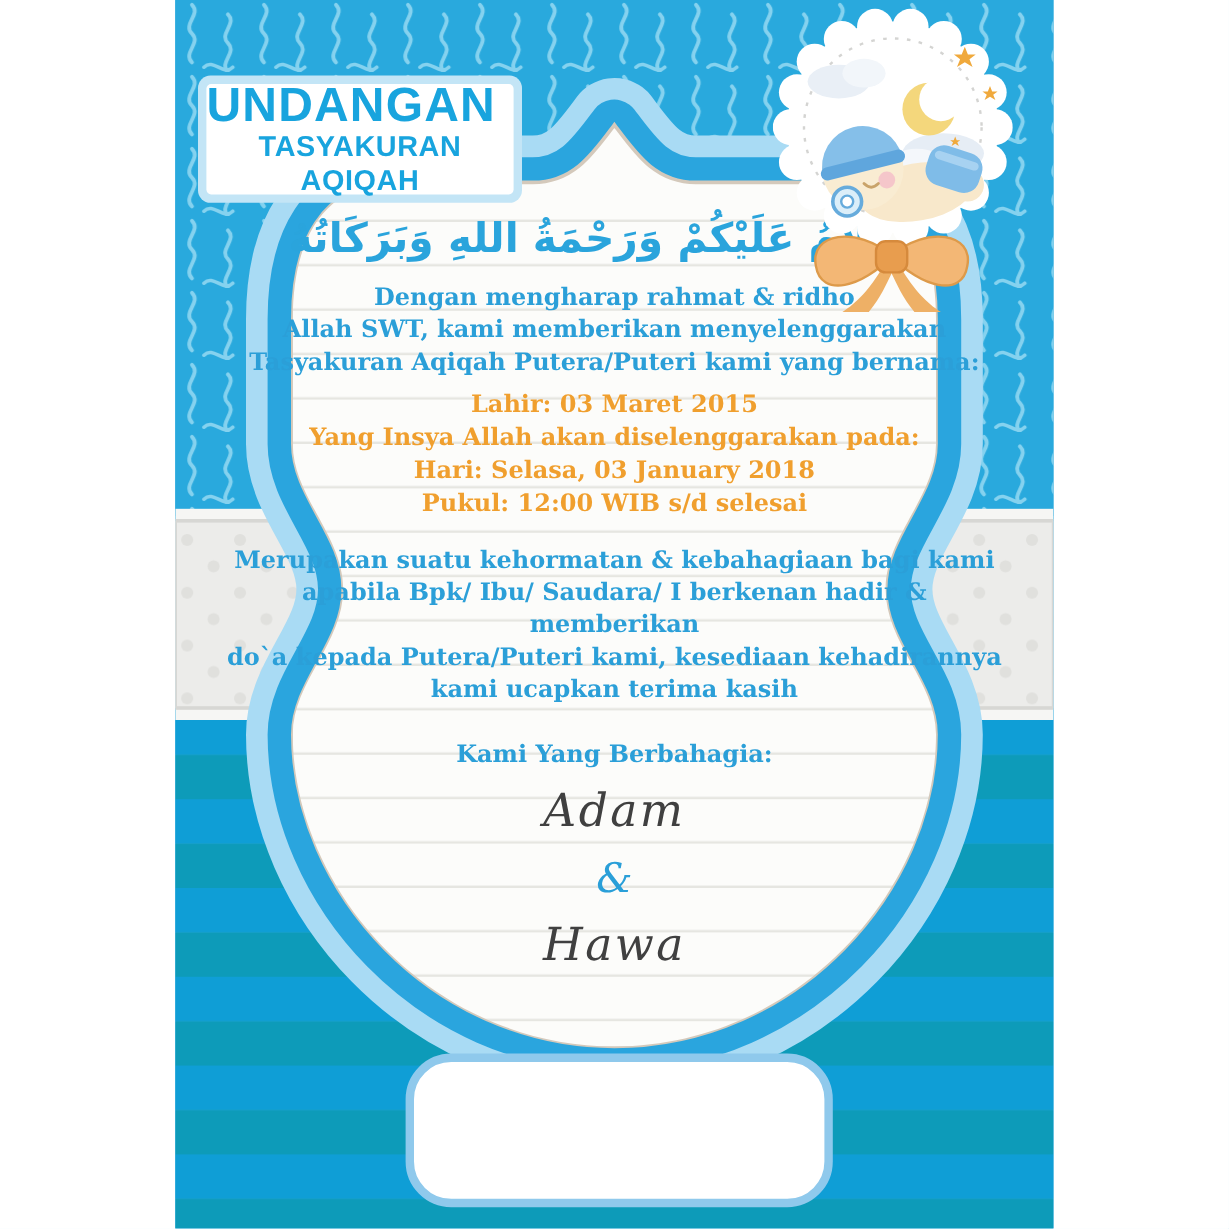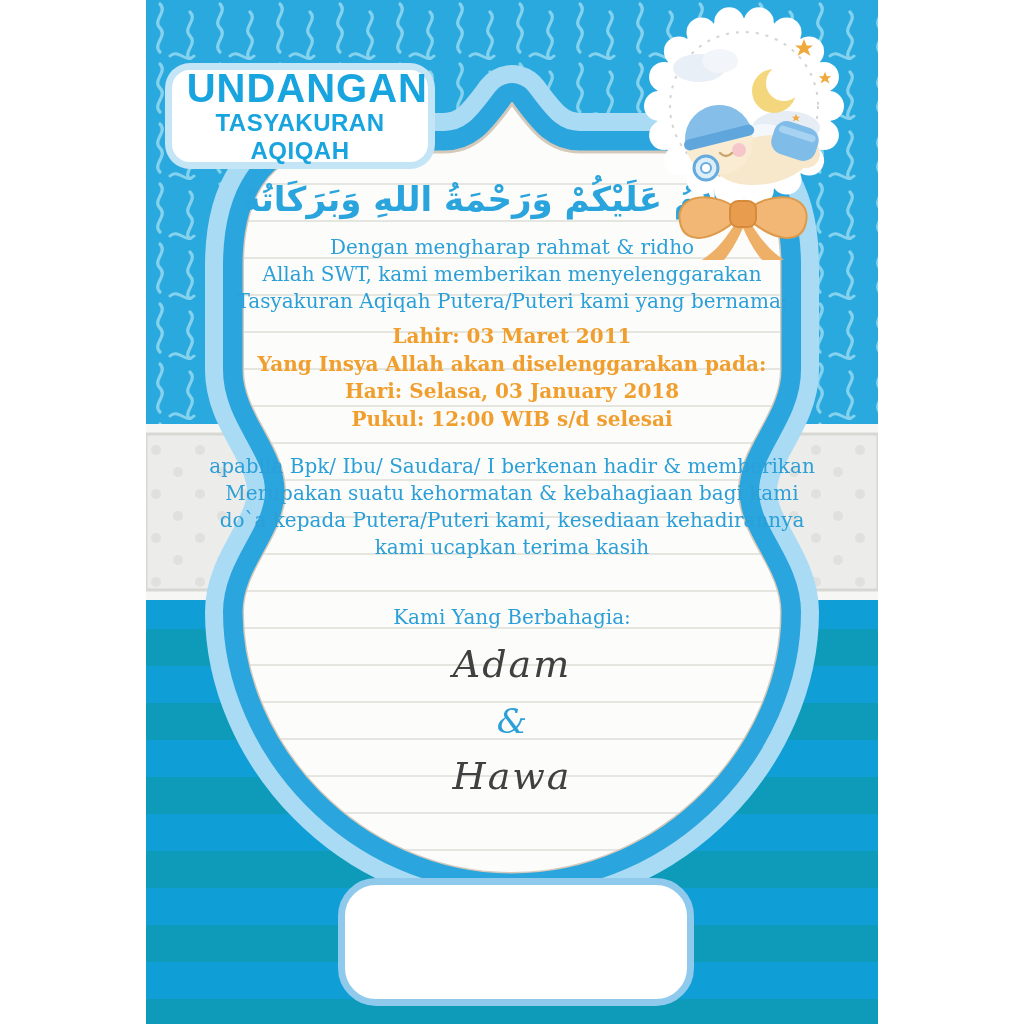--- a/index.html
+++ b/index.html
@@ -3,44 +3,44 @@
 <meta charset="utf-8">
 <style>
   * { margin:0; padding:0; box-sizing:border-box; }
   html,body { width:1024px; height:1024px; background:#ffffff; font-family:"DejaVu Serif", serif; }
   .page { position:relative; width:1024px; height:1024px; background:#ffffff; overflow:hidden; }
   .card { position:absolute; left:146px; top:0; width:732px; height:1024px; overflow:hidden; background:#29a9dd; }
   svg.bg, svg.frame { position:absolute; left:0; top:0; }
   svg.frame { z-index:2; }
   .header-badge {
     position:absolute; z-index:5; left:26px; top:70px; width:256px; height:92px;
-    background:#ffffff; border-radius:18px; box-shadow:0 0 0 7px #c3e5f6;
-    display:flex; flex-direction:column; align-items:flex-end; justify-content:center;
+    background:#ffffff; border-radius:4px; box-shadow:0 0 0 7px #c3e5f6;
+    display:flex; flex-direction:column; align-items:flex-start; justify-content:center;
     font-family:"Liberation Sans", sans-serif; color:#18a4de; text-align:center;
   }
   .header-badge .t1 { font-size:40px; font-weight:bold; letter-spacing:1px; line-height:42px; }
   .header-badge .t2 { font-size:24px; font-weight:bold; letter-spacing:.5px; line-height:28px; }
   .baby-badge { position:absolute; z-index:6; left:498px; top:6px; }
   .content {
     position:absolute; z-index:4; left:36px; top:178px; width:660px;
     text-align:center; color:#2b9fd8;
   }
   .arabic { font-family:"DejaVu Sans", sans-serif; font-weight:bold; font-size:34px; line-height:42px; color:#2aa4dc; }
-  .blue-line { font-size:20px; font-weight:400; line-height:27px; color:#2b9fd8; }
+  .blue-line { font-size:20px; font-weight:700; line-height:27px; color:#2b9fd8; }
   .intro { margin-top:14px; }
   .ribbon {
     margin:12px auto 0 auto; width:244px; height:50px; background:#1fa5de;
     clip-path:polygon(0 0,100% 0,calc(100% - 22px) 50%,100% 100%,0 100%,22px 50%);
     display:flex; align-items:center; justify-content:center;
   }
   .ribbon .name { font-style:italic; font-size:31px; color:#ffffff; letter-spacing:1px; }
   .orange-block { margin-top:8px; }
   .orange-line { font-size:20px; font-weight:600; line-height:27.5px; color:#f09f2e; }
   .message-block { margin-top:20px; }
-  .closing-label { margin-top:44px; font-size:20px; font-weight:400; color:#2b9fd8; }
+  .closing-label { margin-top:28px; font-size:20px; font-weight:700; color:#2b9fd8; }
   .script-name { font-style:italic; font-size:38px; line-height:50px; color:#404040; letter-spacing:2px; }
   .script-amp  { font-style:italic; font-size:34px; line-height:36px; color:#2a9fd8; }
   .sig-father { margin-top:10px; }
   .sig-amp { margin-top:14px; }
   .sig-mother { margin-top:12px; }
   .bottom-box {
     position:absolute; z-index:7; left:192px; top:878px; width:356px; height:128px;
     background:#ffffff; border:7px solid #8fc9ec; border-radius:38px;
   }
 </style>
@@ -164,29 +164,29 @@
       <div class="arabic">السَّلَامُ عَلَيْكُمْ وَرَحْمَةُ اللهِ وَبَرَكَاتُهُ</div>
 
       <div class="intro">
         <div class="blue-line">Dengan mengharap rahmat &amp; ridho</div>
         <div class="blue-line">Allah SWT, kami memberikan menyelenggarakan</div>
         <div class="blue-line">Tasyakuran Aqiqah Putera/Puteri kami yang bernama:</div>
       </div>
 
 
       <div class="orange-block">
-        <div class="orange-line">Lahir: 03 Maret 2011</div>
+        <div class="orange-line">Lahir: 03 Maret 2015</div>
         <div class="orange-line">Yang Insya Allah akan diselenggarakan pada:</div>
         <div class="orange-line">Hari: Selasa, 03 January 2018</div>
         <div class="orange-line">Pukul: 12:00 WIB s/d selesai</div>
       </div>
 
       <div class="message-block">
+        <div class="blue-line">Merupakan suatu kehormatan &amp; kebahagiaan bagi kami</div>
         <div class="blue-line">apabila Bpk/ Ibu/ Saudara/ I berkenan hadir &amp; memberikan</div>
-        <div class="blue-line">Merupakan suatu kehormatan &amp; kebahagiaan bagi kami</div>
         <div class="blue-line">do`a kepada Putera/Puteri kami, kesediaan kehadirannya</div>
         <div class="blue-line">kami ucapkan terima kasih</div>
       </div>
 
       <div class="closing-label">Kami Yang Berbahagia:</div>
       <div class="script-name sig-father">Adam</div>
       <div class="script-amp sig-amp">&amp;</div>
       <div class="script-name sig-mother">Hawa</div>
     </div>
 

